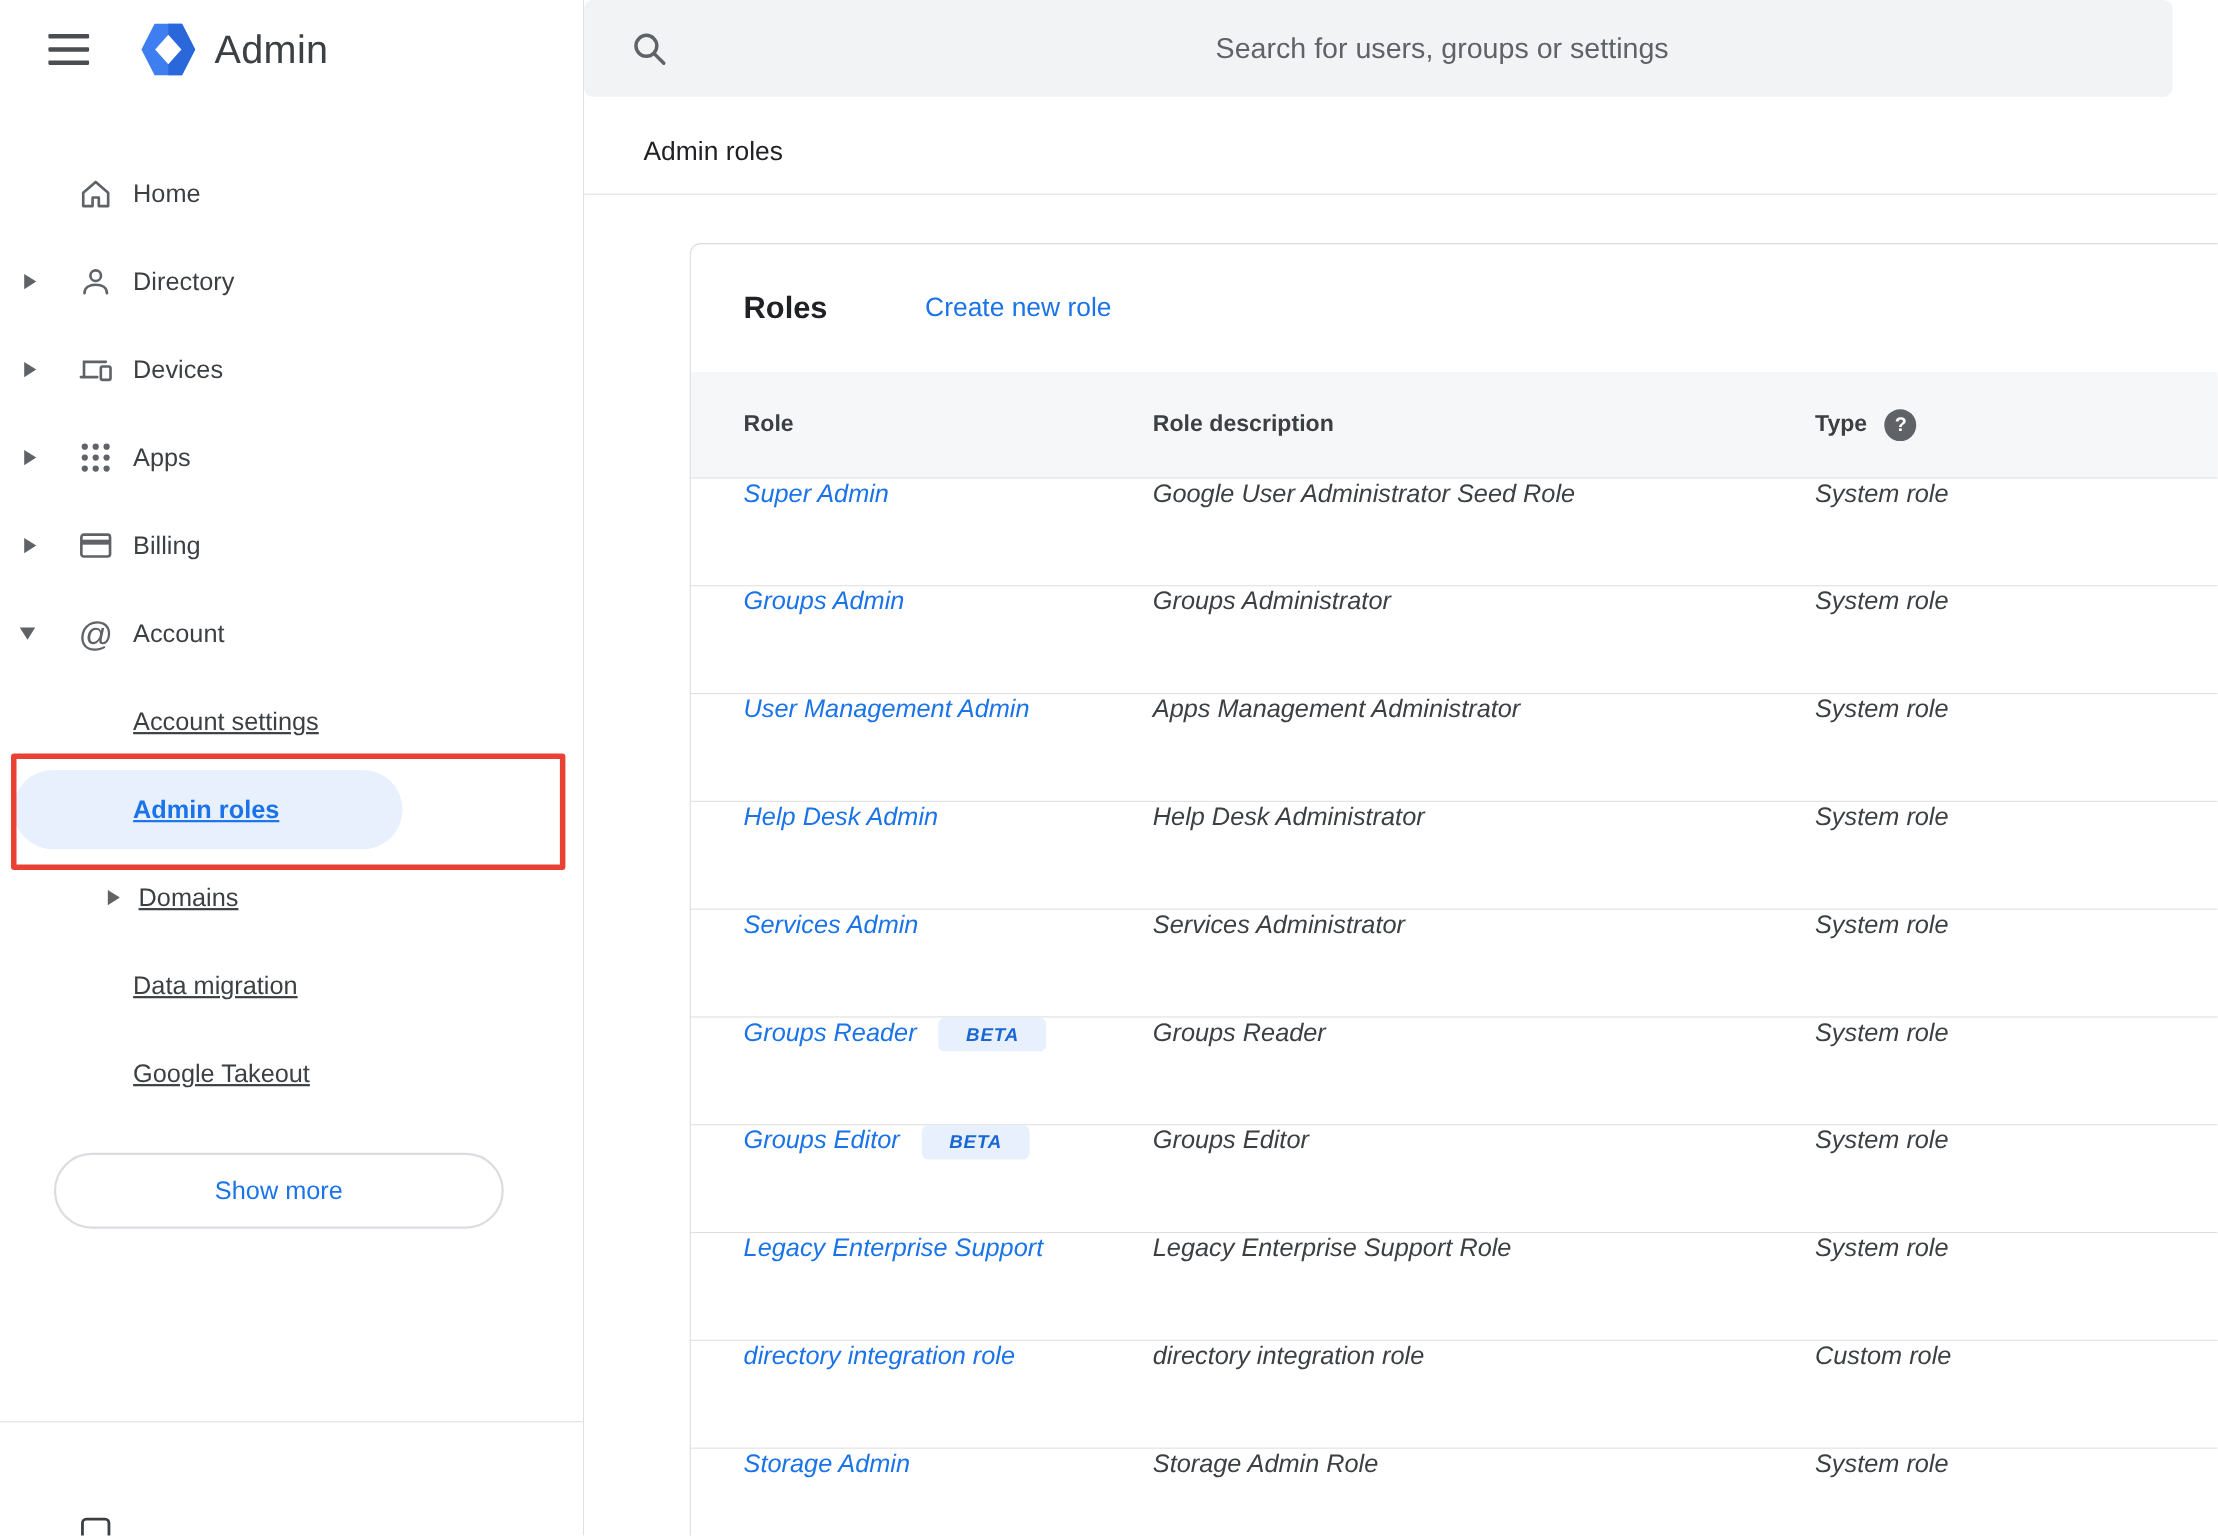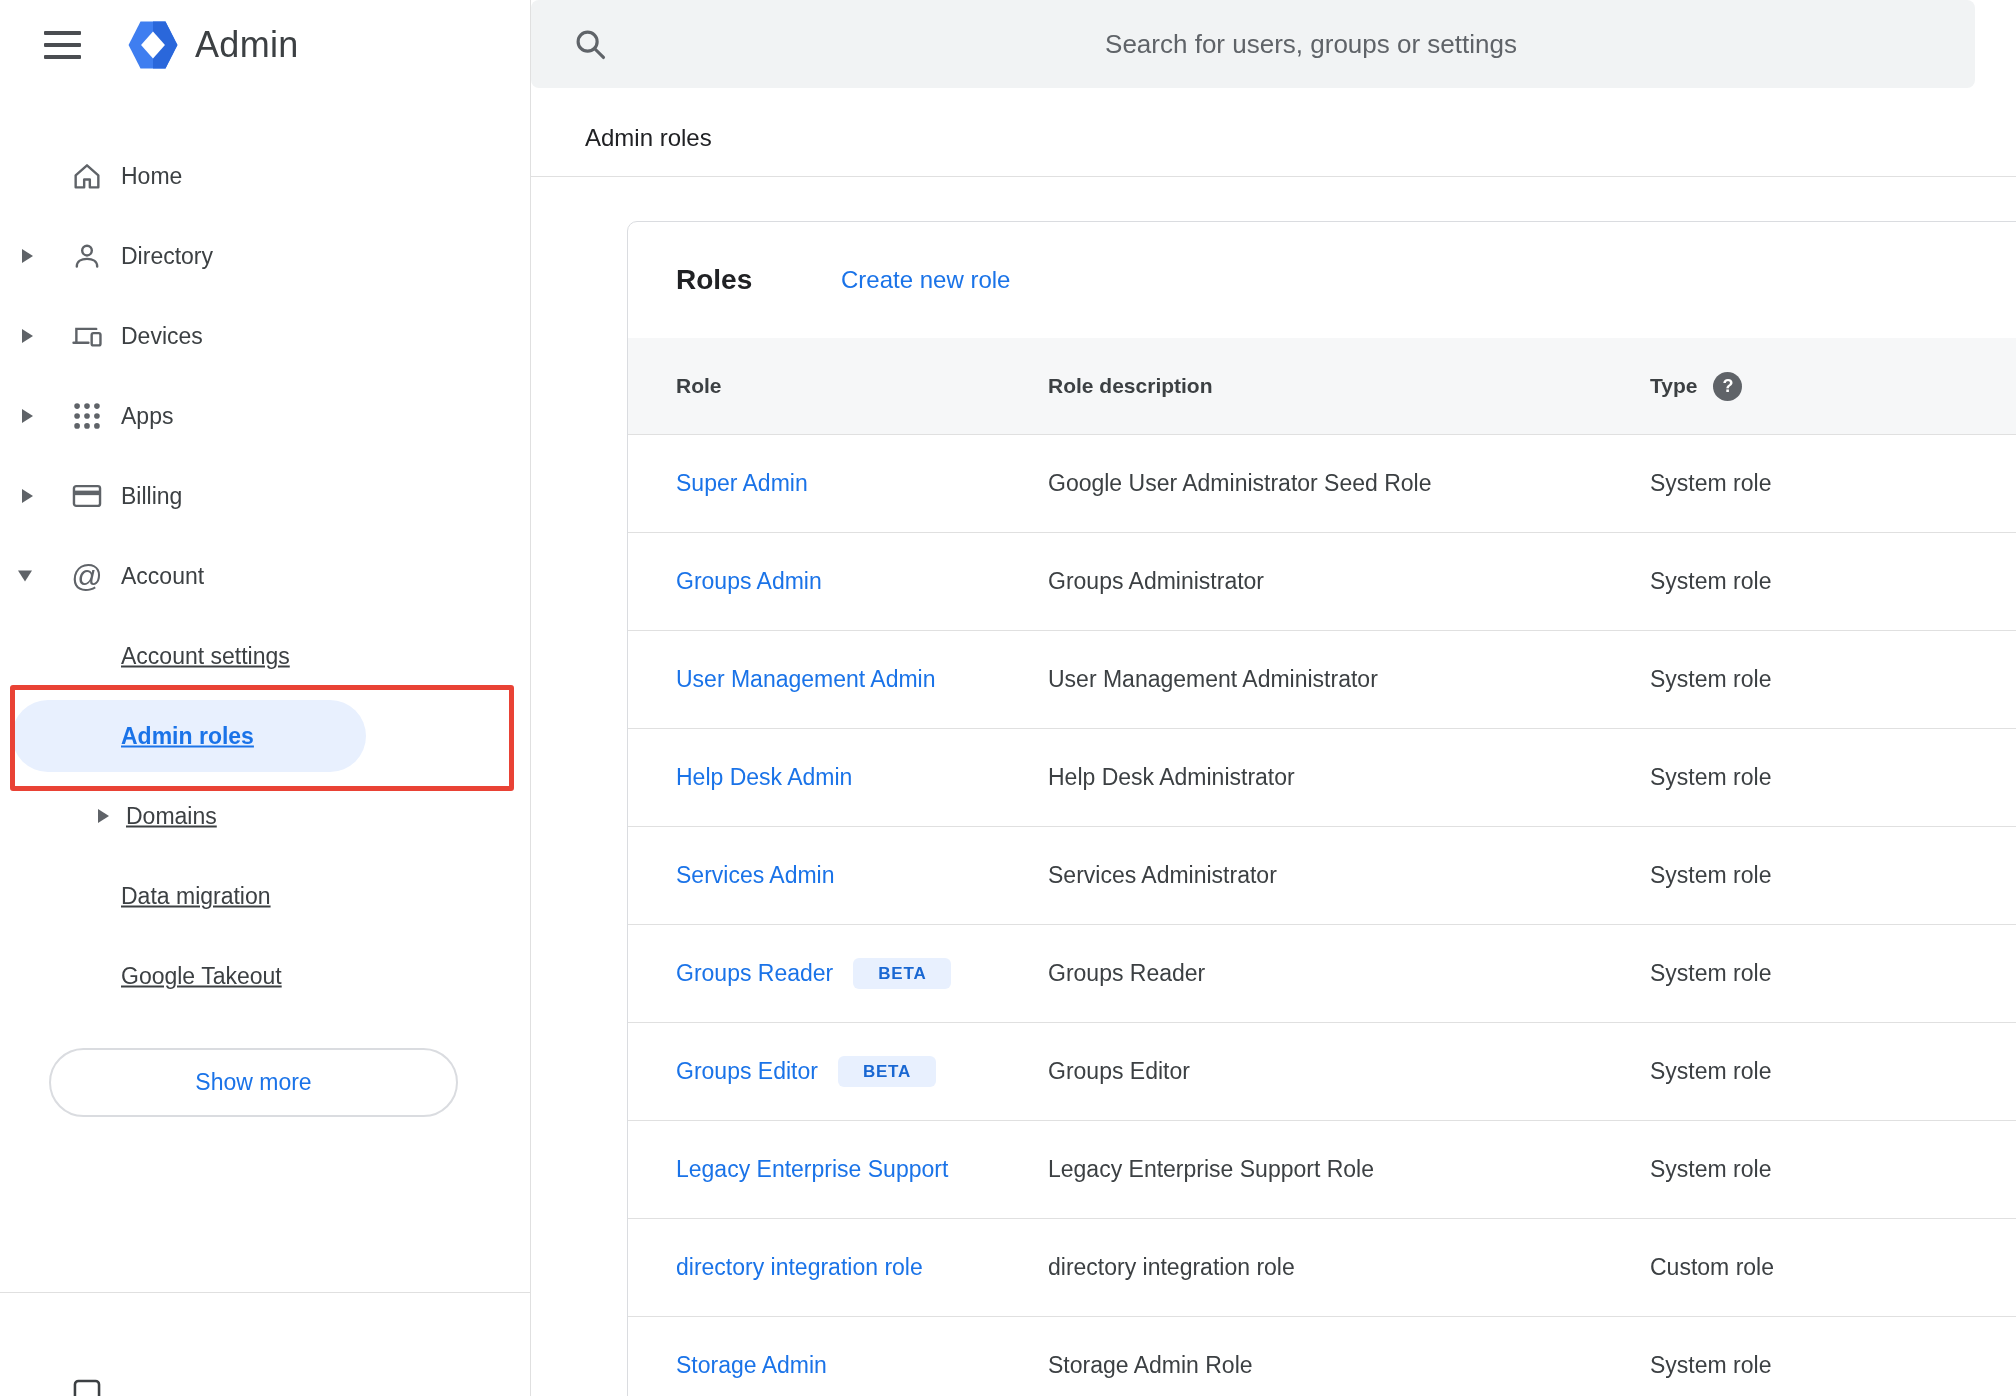--- a/index.html
+++ b/index.html
@@ -77,21 +77,21 @@
 
   .thead{position:relative;height:96px;background:var(--table-header-bg);}
   .thead .th{position:absolute;top:0;height:100%;display:flex;align-items:center;font-size:21px;font-weight:bold;color:#3c4043;}
   .col-role{left:48px;}
   .col-desc{left:420px;}
   .col-type{left:1022px;}
   .help-icon{margin-left:16px;width:29px;height:29px;border-radius:50%;background:#5f6368;color:#fff;
     font-size:18px;font-weight:bold;display:inline-flex;align-items:center;justify-content:center;cursor:pointer;}
 
   .trow{position:relative;height:98px;border-top:1px solid var(--divider);}
-  .trow .cell{position:absolute;top:0;height:100%;display:flex;align-items:center;font-size:23px;color:#3c4043;}
+  .trow .cell{position:absolute;top:0;height:100%;display:flex;align-items:flex-start;font-size:23px;color:#3c4043;font-style:italic;}
   .role-link{color:var(--link-blue);text-decoration:none;cursor:pointer;white-space:nowrap;}
   .badge{margin-left:20px;background:var(--badge-bg);color:var(--badge-text);font-size:17px;font-weight:bold;
     letter-spacing:.8px;padding:7px 25px;border-radius:6px;line-height:1;}
 </style>
 </head>
 <body>
 
 <aside class="sidebar">
 
   <div class="sidebar-header">
@@ -265,21 +265,21 @@
 
           </span>
           <span class="cell col-desc">Groups Administrator</span>
           <span class="cell col-type">System role</span>
         </div>
         <div class="trow">
           <span class="cell col-role">
             <a class="role-link">User Management Admin</a>
 
           </span>
-          <span class="cell col-desc">User Management Administrator</span>
+          <span class="cell col-desc">Apps Management Administrator</span>
           <span class="cell col-type">System role</span>
         </div>
         <div class="trow">
           <span class="cell col-role">
             <a class="role-link">Help Desk Admin</a>
 
           </span>
           <span class="cell col-desc">Help Desk Administrator</span>
           <span class="cell col-type">System role</span>
         </div>

